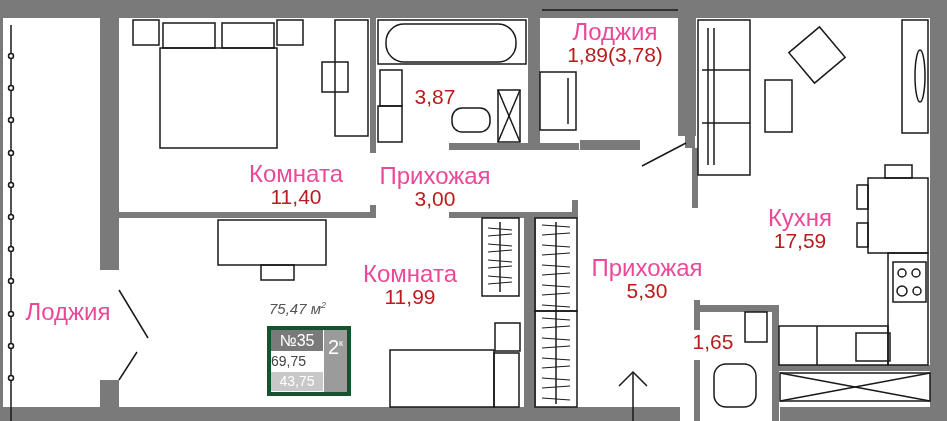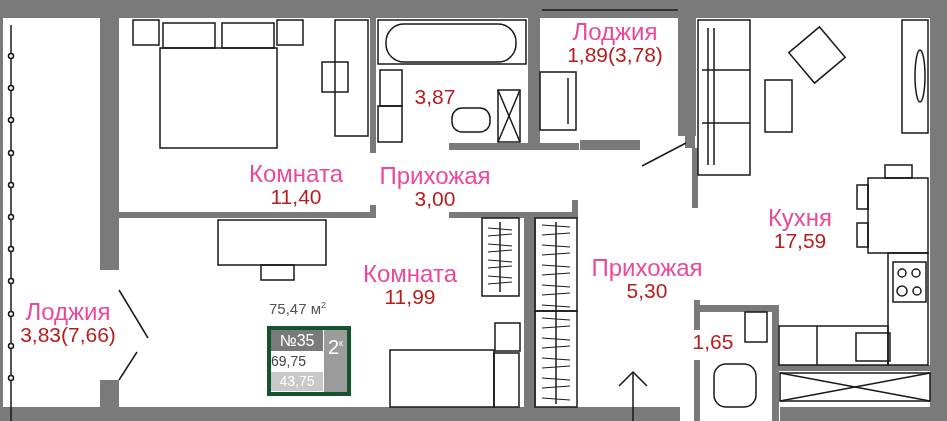--- a/index.html
+++ b/index.html
@@ -2,21 +2,21 @@
 <html><head>
 <meta charset="utf-8">
 <style>
   html,body{margin:0;padding:0;background:#fff;}
   body{width:947px;height:421px;position:relative;overflow:hidden;font-family:"Liberation Sans","DejaVu Sans",sans-serif;}
   .plan{position:absolute;left:0;top:0;width:947px;height:421px;}
   .lbl{position:absolute;text-align:center;line-height:1;white-space:nowrap;}
   .lbl .name{display:block;color:#ec4899;font-size:24px;}
   .lbl .area{display:block;color:#b91c1c;font-size:21px;}
   .info{position:absolute;left:265px;top:300px;width:80px;}
-  .info .total{position:absolute;left:4px;top:0;font-size:15px;color:#555;white-space:nowrap;}
+  .info .total{position:absolute;left:4px;top:0;font-size:15px;color:#555;white-space:nowrap;font-style:italic;}
   .info .total sup{font-size:9px;}
   .info .box{position:absolute;left:2px;top:26px;width:76px;height:62px;border:4px solid #14532d;background:#fff;}
   .info .num{position:absolute;left:0;top:0;width:52px;height:21px;background:#7a7a7a;color:#fff;font-size:16px;line-height:21px;text-align:center;}
   .info .living{position:absolute;left:0;top:21px;width:52px;height:20px;color:#444;font-size:14px;line-height:20px;text-align:left;}
   .info .kitchen{position:absolute;left:0;top:42px;width:52px;height:19px;background:#c8c8c8;color:#fff;font-size:14px;line-height:19px;text-align:center;}
   .info .rooms{position:absolute;left:53px;top:0;width:23px;height:62px;background:#9b9b9b;color:#fff;font-size:20px;line-height:26px;text-align:center;}
   .info .rooms sup{font-size:9px;}
 </style>
 </head>
 <body>
@@ -183,21 +183,20 @@
         <line x1="542" y1="358" x2="570" y2="360"></line>
         <line x1="542" y1="368" x2="570" y2="366"></line>
     <line x1="542" y1="378" x2="570" y2="380"></line>
         <line x1="542" y1="388" x2="570" y2="386"></line>
         <line x1="542" y1="398" x2="570" y2="400"></line>
   </g>
 </svg>
 
 <div class="lbl" style="left:8px;top:300px;width:120px;">
   <span class="name">Лоджия</span>
-  <span class="area">3,83(7,66)</span>
 </div>
 <div class="lbl" style="left:236px;top:162px;width:120px;">
   <span class="name">Комната</span>
   <span class="area">11,40</span>
 </div>
 <div class="lbl" style="left:400px;top:86px;width:70px;">
   <span class="area">3,87</span>
 </div>
 <div class="lbl" style="left:545px;top:20px;width:140px;">
   <span class="name">Лоджия</span>

